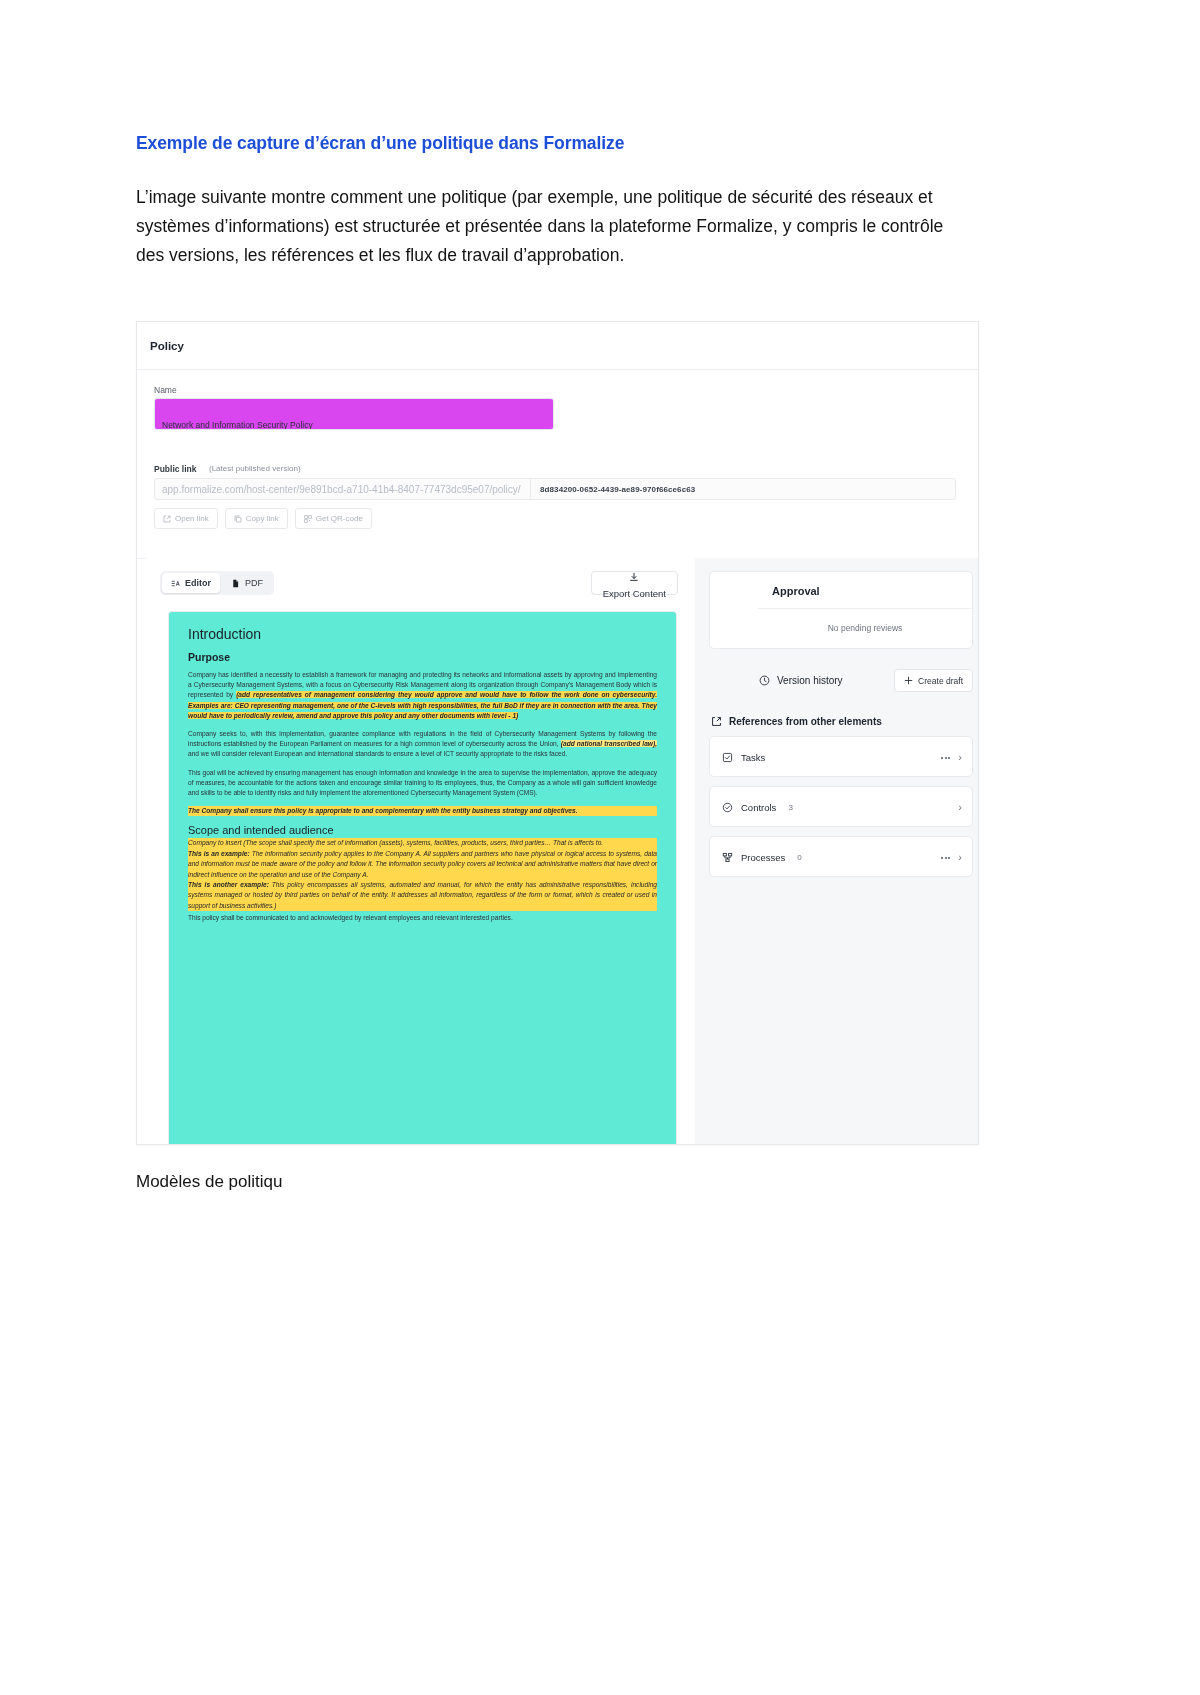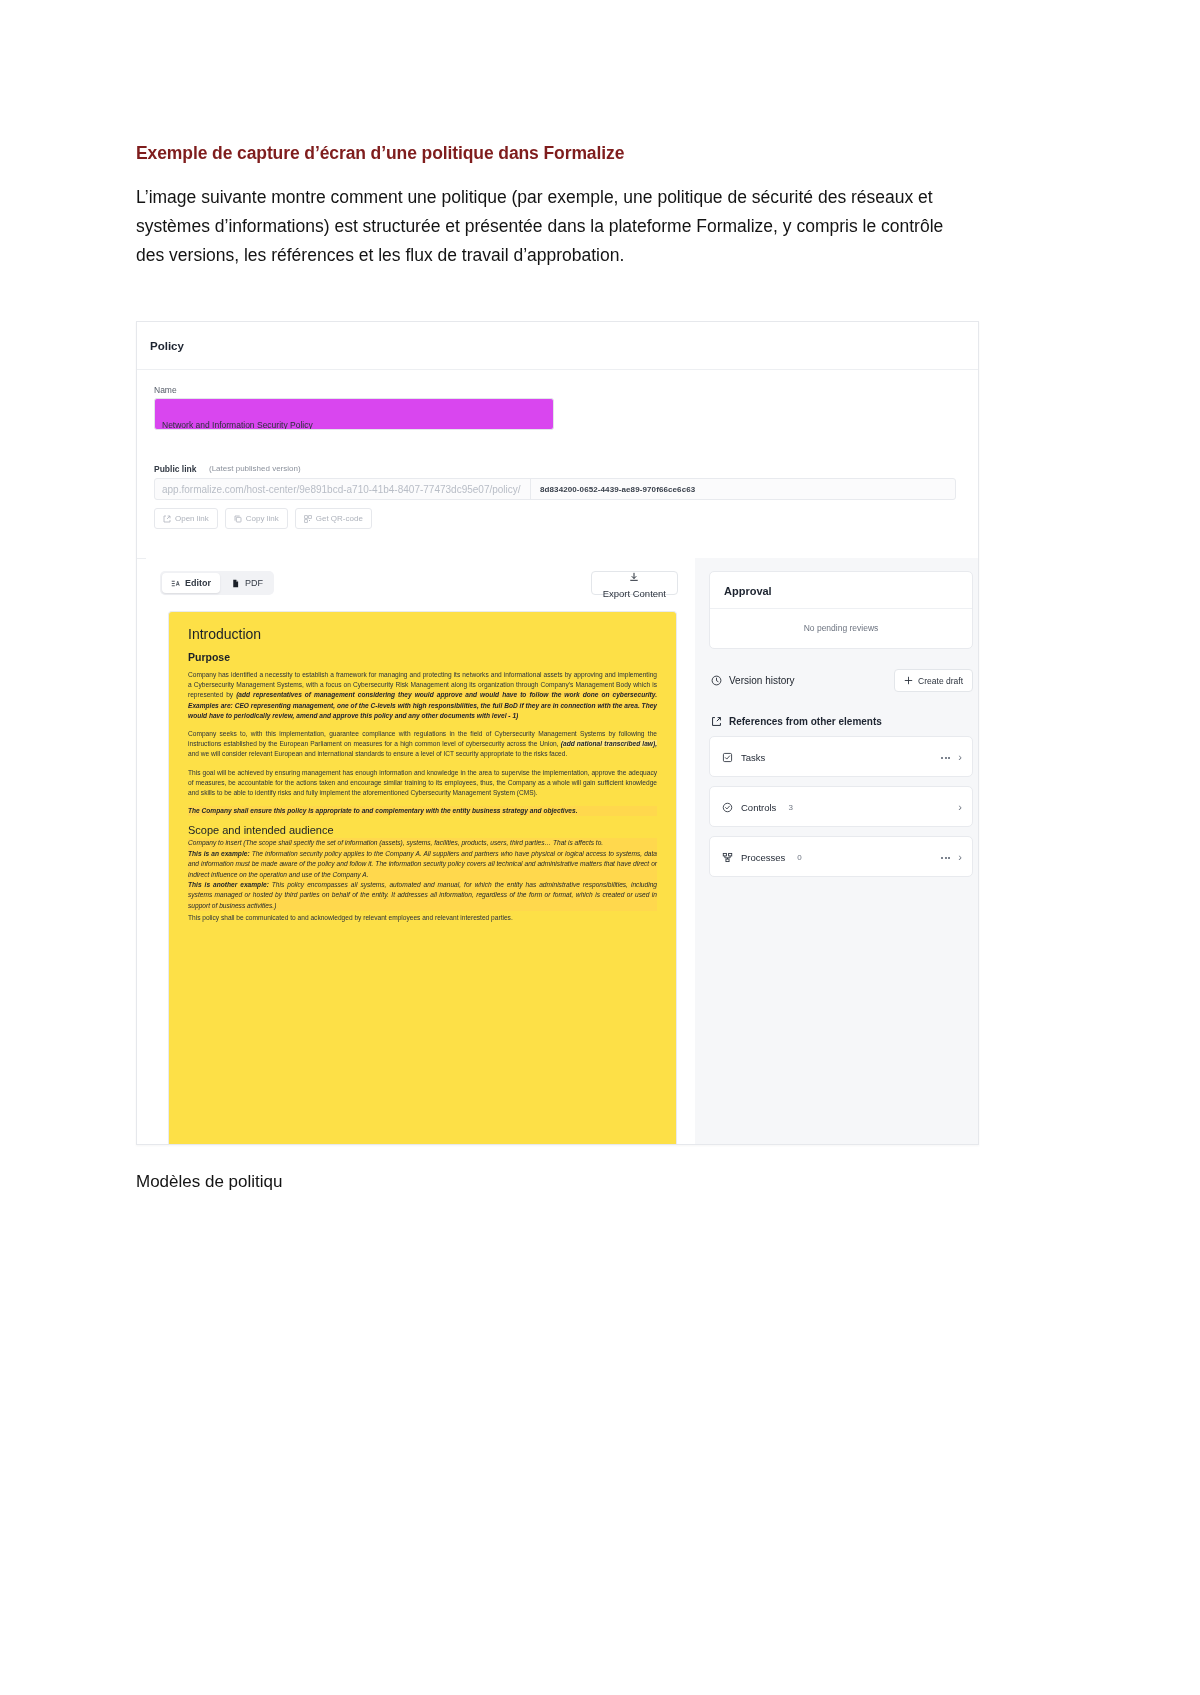--- a/index.html
+++ b/index.html
@@ -17,26 +17,26 @@
   }
   .page {
     position: absolute;
     left: 0; top: 0;
     width: 1200px;
     height: 1695px;
   }
   .doc-title {
     position: absolute;
     left: 136px;
-    top: 143px;
+    top: 133px;
     width: 820px;
     font-size: 17.5px;
     font-weight: bold;
     letter-spacing: -0.1px;
-    color: #7f1d1d;
+    color: #1d4ed8;
   }
   .doc-intro {
     position: absolute;
     left: 136px;
     top: 183px;
     width: 840px;
     font-size: 17.5px;
     line-height: 29px;
     color: #141414;
   }
@@ -246,21 +246,21 @@
     font-size: 9.5px;
     color: #2b323d;
     flex-direction: column;
   }
   .doc-card {
     position: absolute;
     left: 22px;
     top: 53px;
     width: 509px;
     height: 533px;
-    background: #fde047;
+    background: #5eead4;
     border: 1px solid #e9ebee;
     border-bottom: none;
     border-radius: 4px 4px 0 0;
     padding: 14px 19px 0 19px;
     box-sizing: border-box;
     overflow: hidden;
   }
   .h-intro {
     font-size: 14px;
     color: #1b2028;
@@ -339,20 +339,21 @@
     height: 586px;
     background: #f6f7f9;
     padding: 13px 14px;
     box-sizing: border-box;
   }
   .card {
     background: #fff;
     border: 1px solid #e8eaee;
     border-radius: 5px;
     margin-bottom: 11px;
+    padding-left: 48px;
   }
   .card-title {
     font-size: 11px;
     font-weight: bold;
     color: #1d2430;
     padding: 13px 14px 11px 14px;
     border-bottom: 1px solid #eef0f3;
   }
   .card-body-center {
     text-align: center;

